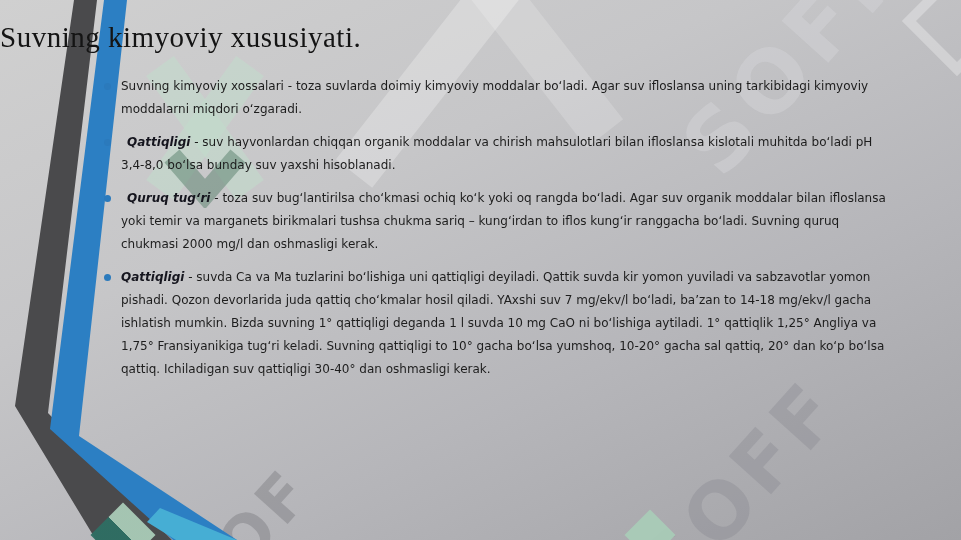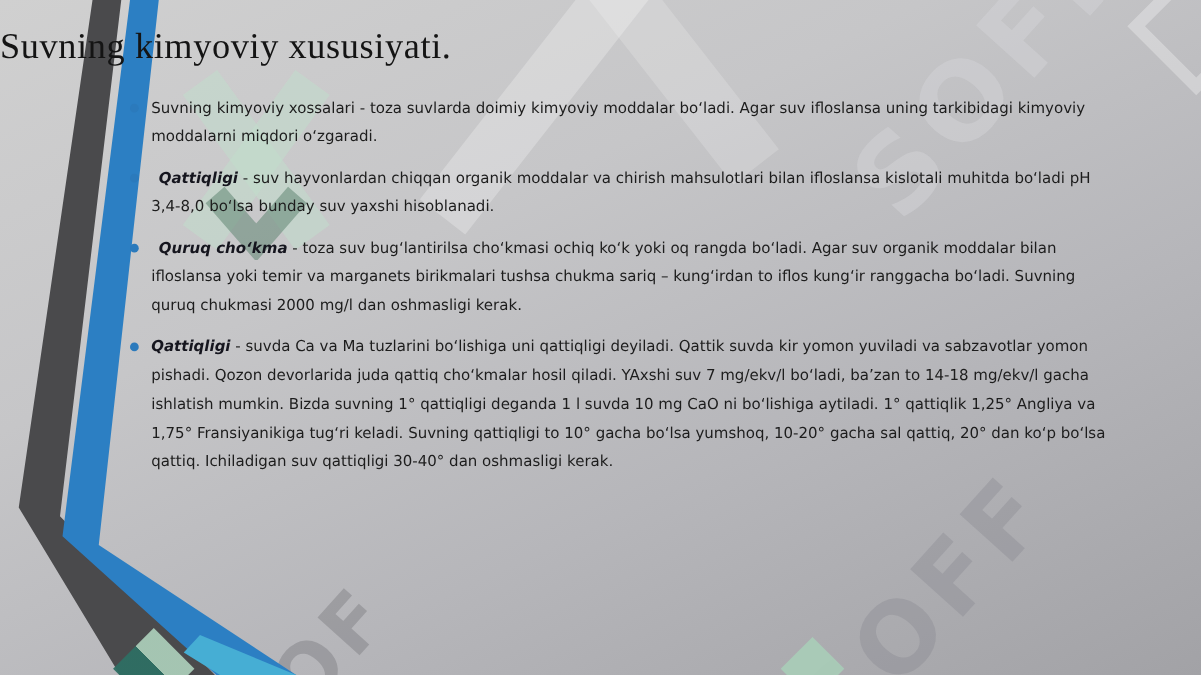--- a/index.html
+++ b/index.html
@@ -92,21 +92,21 @@
 
     <p class="bullet">
       <span class="dot"></span><span>Suvning kimyoviy xossalari - toza suvlarda doimiy kimyoviy moddalar boʻladi. Agar suv ifloslansa uning tarkibidagi kimyoviy moddalarni miqdori oʻzgaradi.</span>
     </p>
 
     <p class="bullet">
       <span class="dot"></span><span class="lead indent">Qattiqligi</span><span> - suv hayvonlardan chiqqan organik moddalar va chirish mahsulotlari bilan ifloslansa kislotali muhitda boʻladi pH 3,4-8,0 boʻlsa bunday suv yaxshi hisoblanadi.</span>
     </p>
 
     <p class="bullet">
-      <span class="dot"></span><span class="lead indent">Quruq choʻkma</span><span> - toza suv bugʻlantirilsa choʻkmasi ochiq koʻk yoki oq rangda boʻladi. Agar suv organik moddalar bilan ifloslansa yoki temir va marganets birikmalari tushsa chukma sariq – kungʻirdan to iflos kungʻir ranggacha boʻladi. Suvning quruq chukmasi 2000 mg/l dan oshmasligi kerak.</span>
+      <span class="dot"></span><span class="lead indent">Quruq tugʻri</span><span> - toza suv bugʻlantirilsa choʻkmasi ochiq koʻk yoki oq rangda boʻladi. Agar suv organik moddalar bilan ifloslansa yoki temir va marganets birikmalari tushsa chukma sariq – kungʻirdan to iflos kungʻir ranggacha boʻladi. Suvning quruq chukmasi 2000 mg/l dan oshmasligi kerak.</span>
     </p>
 
     <p class="bullet">
       <span class="dot"></span><span class="lead">Qattiqligi</span><span> - suvda Ca va Ma tuzlarini boʻlishiga uni qattiqligi deyiladi. Qattik suvda kir yomon yuviladi va sabzavotlar yomon pishadi. Qozon devorlarida juda qattiq choʻkmalar hosil qiladi. YAxshi suv 7 mg/ekv/l boʻladi, ba’zan to 14-18 mg/ekv/l gacha ishlatish mumkin. Bizda suvning 1° qattiqligi deganda 1 l suvda 10 mg CaO ni boʻlishiga aytiladi. 1° qattiqlik 1,25° Angliya va 1,75° Fransiyanikiga tugʻri keladi. Suvning qattiqligi to 10° gacha boʻlsa yumshoq, 10-20° gacha sal qattiq, 20° dan koʻp boʻlsa qattiq. Ichiladigan suv qattiqligi 30-40° dan oshmasligi kerak.</span>
     </p>
 
   </div>
 </div>
 
 </body></html>

